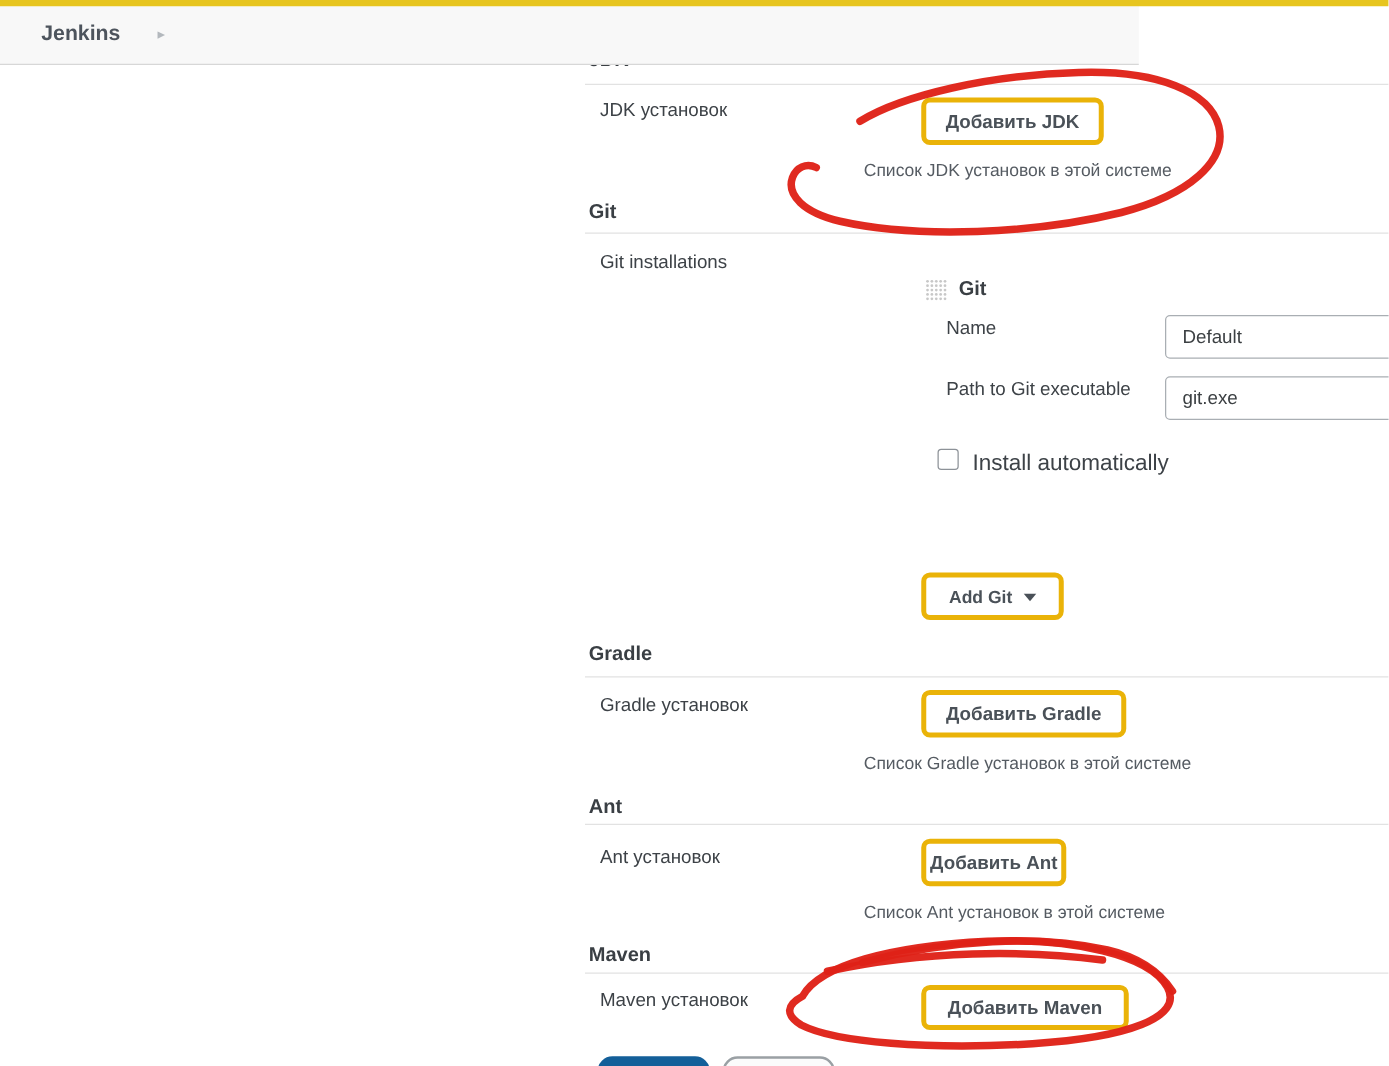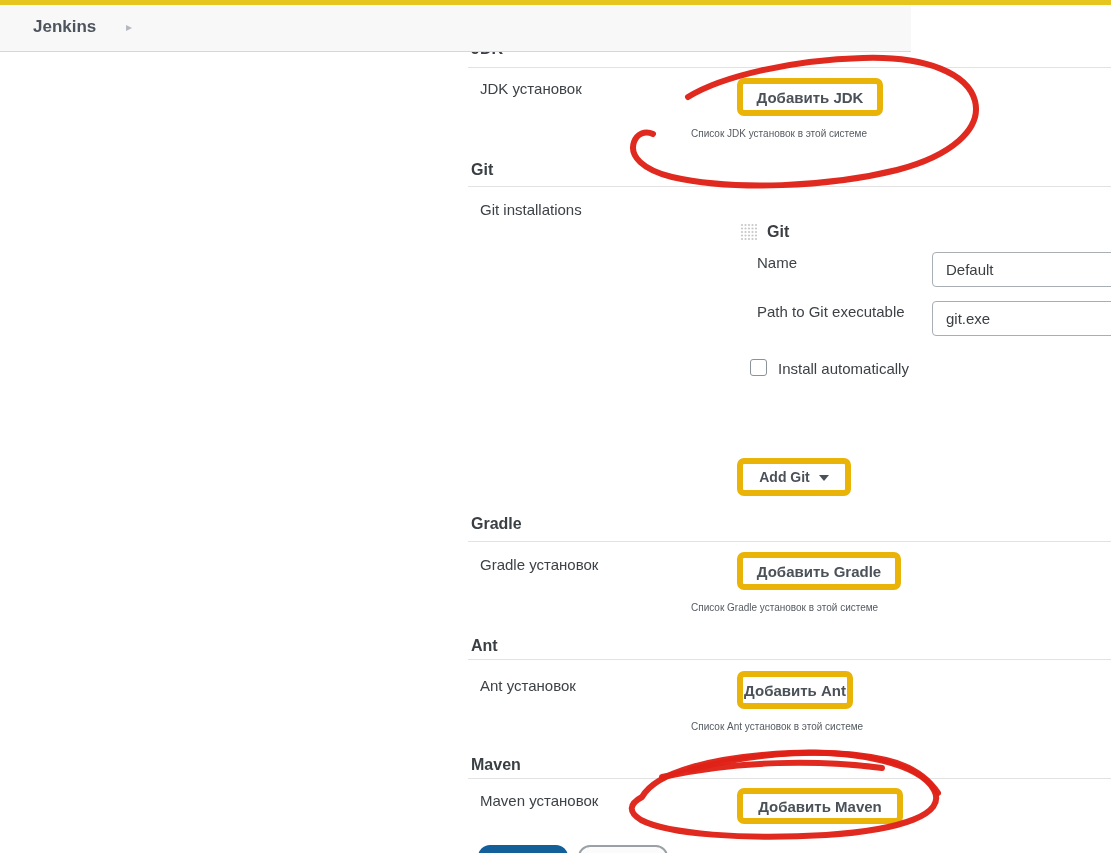--- a/index.html
+++ b/index.html
@@ -13,37 +13,37 @@
   .top-stripe { position:absolute; top:0; left:0; width:1111px; height:5px; background:#e7c51f; }
   .brand { position:absolute; left:33px; top:17px; font-size:17px; font-weight:700; color:#4d545d; cursor:pointer; }
   .crumb-chev { position:absolute; left:126px; top:20px; font-size:12px; color:#b3b8bd; }
   .crumb-title { position:absolute; left:155px; top:17px; font-size:17px; font-weight:700; color:#4d545d; }
 
   
   .content { position:absolute; inset:0; z-index:1; }
   .section-title { position:absolute; left:471px; font-size:16px; font-weight:700; color:#3a3f44; }
   .hr { position:absolute; left:468px; width:643px; height:1px; background:#e2e2e2; }
   .row-label { position:absolute; left:480px; font-size:15px; color:#3d4247; }
-  .help { position:absolute; left:691px; font-size:10px; color:#555b62; }
+  .help { position:absolute; left:691px; font-size:14px; color:#555b62; }
 
   .btn { position:absolute; display:flex; align-items:center; justify-content:center;
-         background:#fff; border:6px solid #eab308; border-radius:7px;
+         background:#fff; border:4px solid #eab308; border-radius:7px;
          font-family:inherit; font-size:15px; font-weight:700; color:#4a5158;
          height:38px; cursor:pointer; }
   .caret { width:0; height:0; border-left:5px solid transparent; border-right:5px solid transparent;
            border-top:6px solid #4a5158; margin-left:9px; margin-top:2px; }
 
   .card-title { position:absolute; left:767px; font-size:16px; font-weight:700; color:#3a3f44; }
   .drag-icon { position:absolute; left:740px; width:18px; height:18px; }
   .fld-label { position:absolute; left:757px; font-size:15px; color:#3d4247; }
   .txt { position:absolute; left:932px; width:200px; height:35px; border:1.5px solid #a9aeb3;
          border-radius:4px; font-family:inherit; font-size:15px; color:#3c4043; padding:0 13px; background:#fff; }
   .cb { position:absolute; left:750px; width:17px; height:17px; appearance:none;
         border:1.5px solid #8d9298; border-radius:3px; background:#fff; cursor:pointer; }
-  .cb-label { position:absolute; left:778px; font-size:15px; color:#3d4247; }
+  .cb-label { position:absolute; left:778px; font-size:18px; color:#3d4247; }
 
   
   .btn-save { position:absolute; left:478px; top:845px; width:90px; height:30px;
               background:#135f99; border:none; border-radius:12px; cursor:pointer; }
   .btn-apply { position:absolute; left:578px; top:845px; width:90px; height:30px;
                background:#fbfbfb; border:2px solid #9aa0a4; border-radius:12px; cursor:pointer; }
 
   
   .annotations { position:absolute; inset:0; z-index:15; pointer-events:none; }
   .annotations path { fill:none; stroke-width:6; stroke-linecap:round; stroke-linejoin:round; opacity:.96; }

